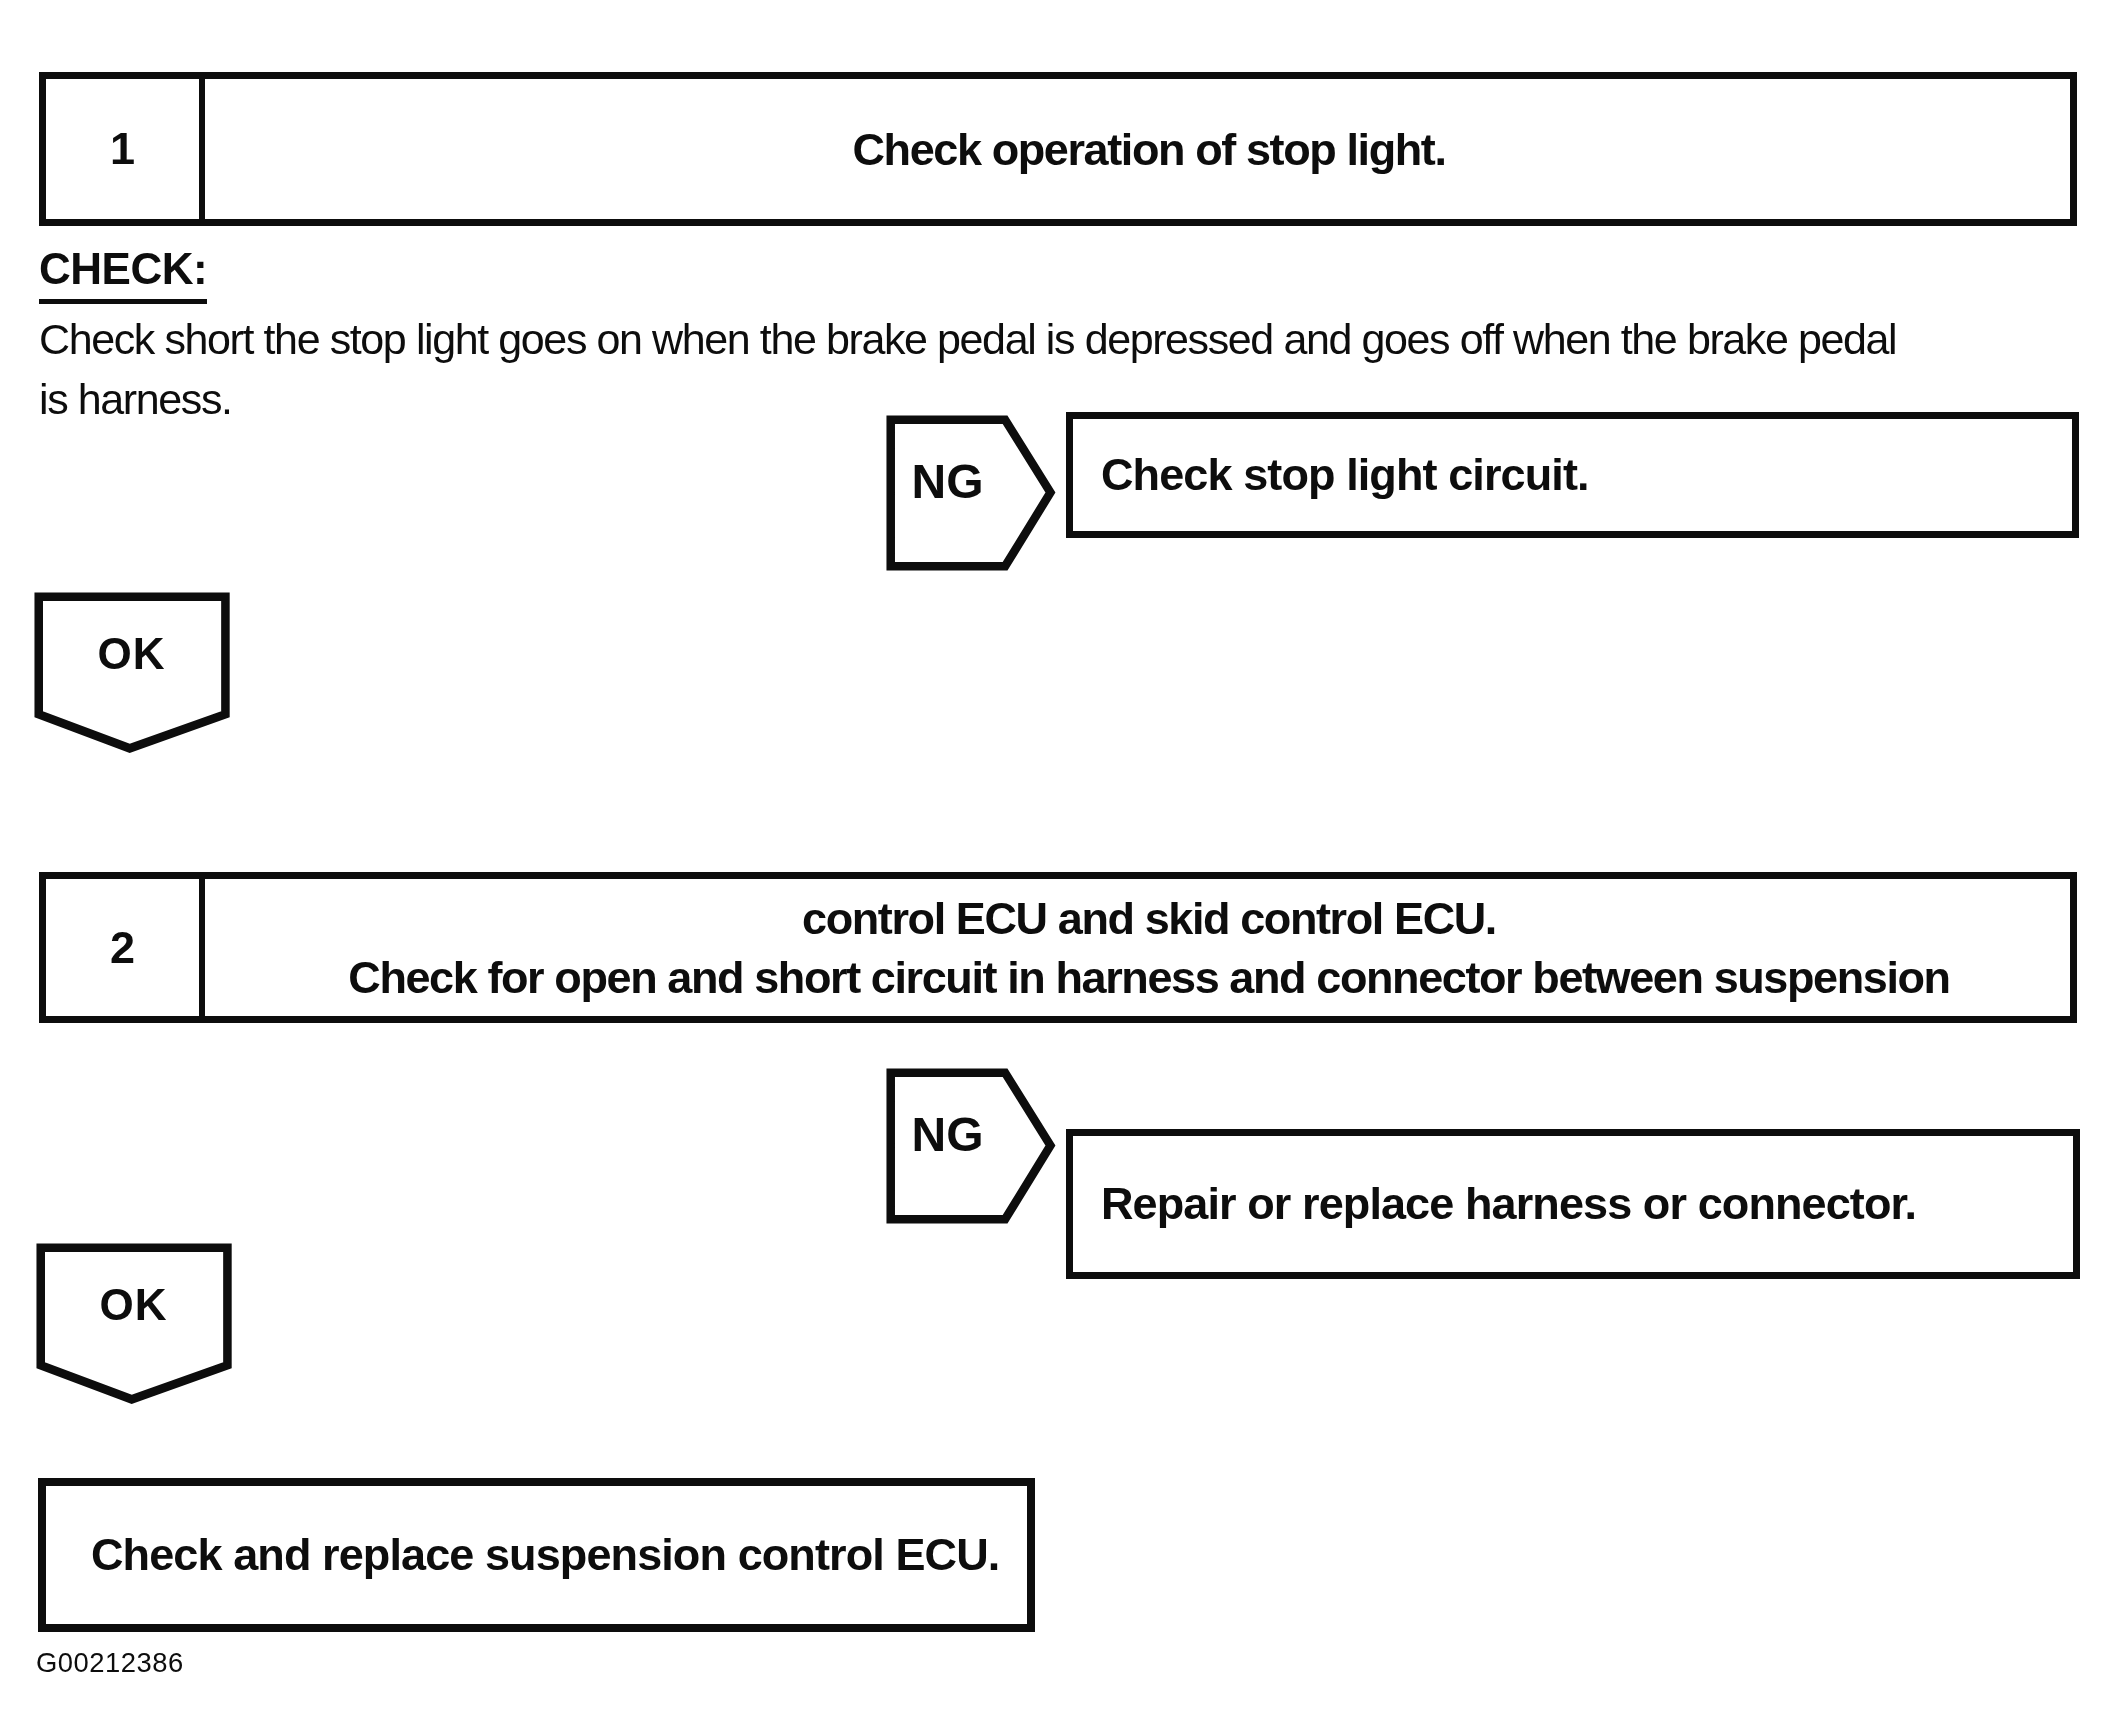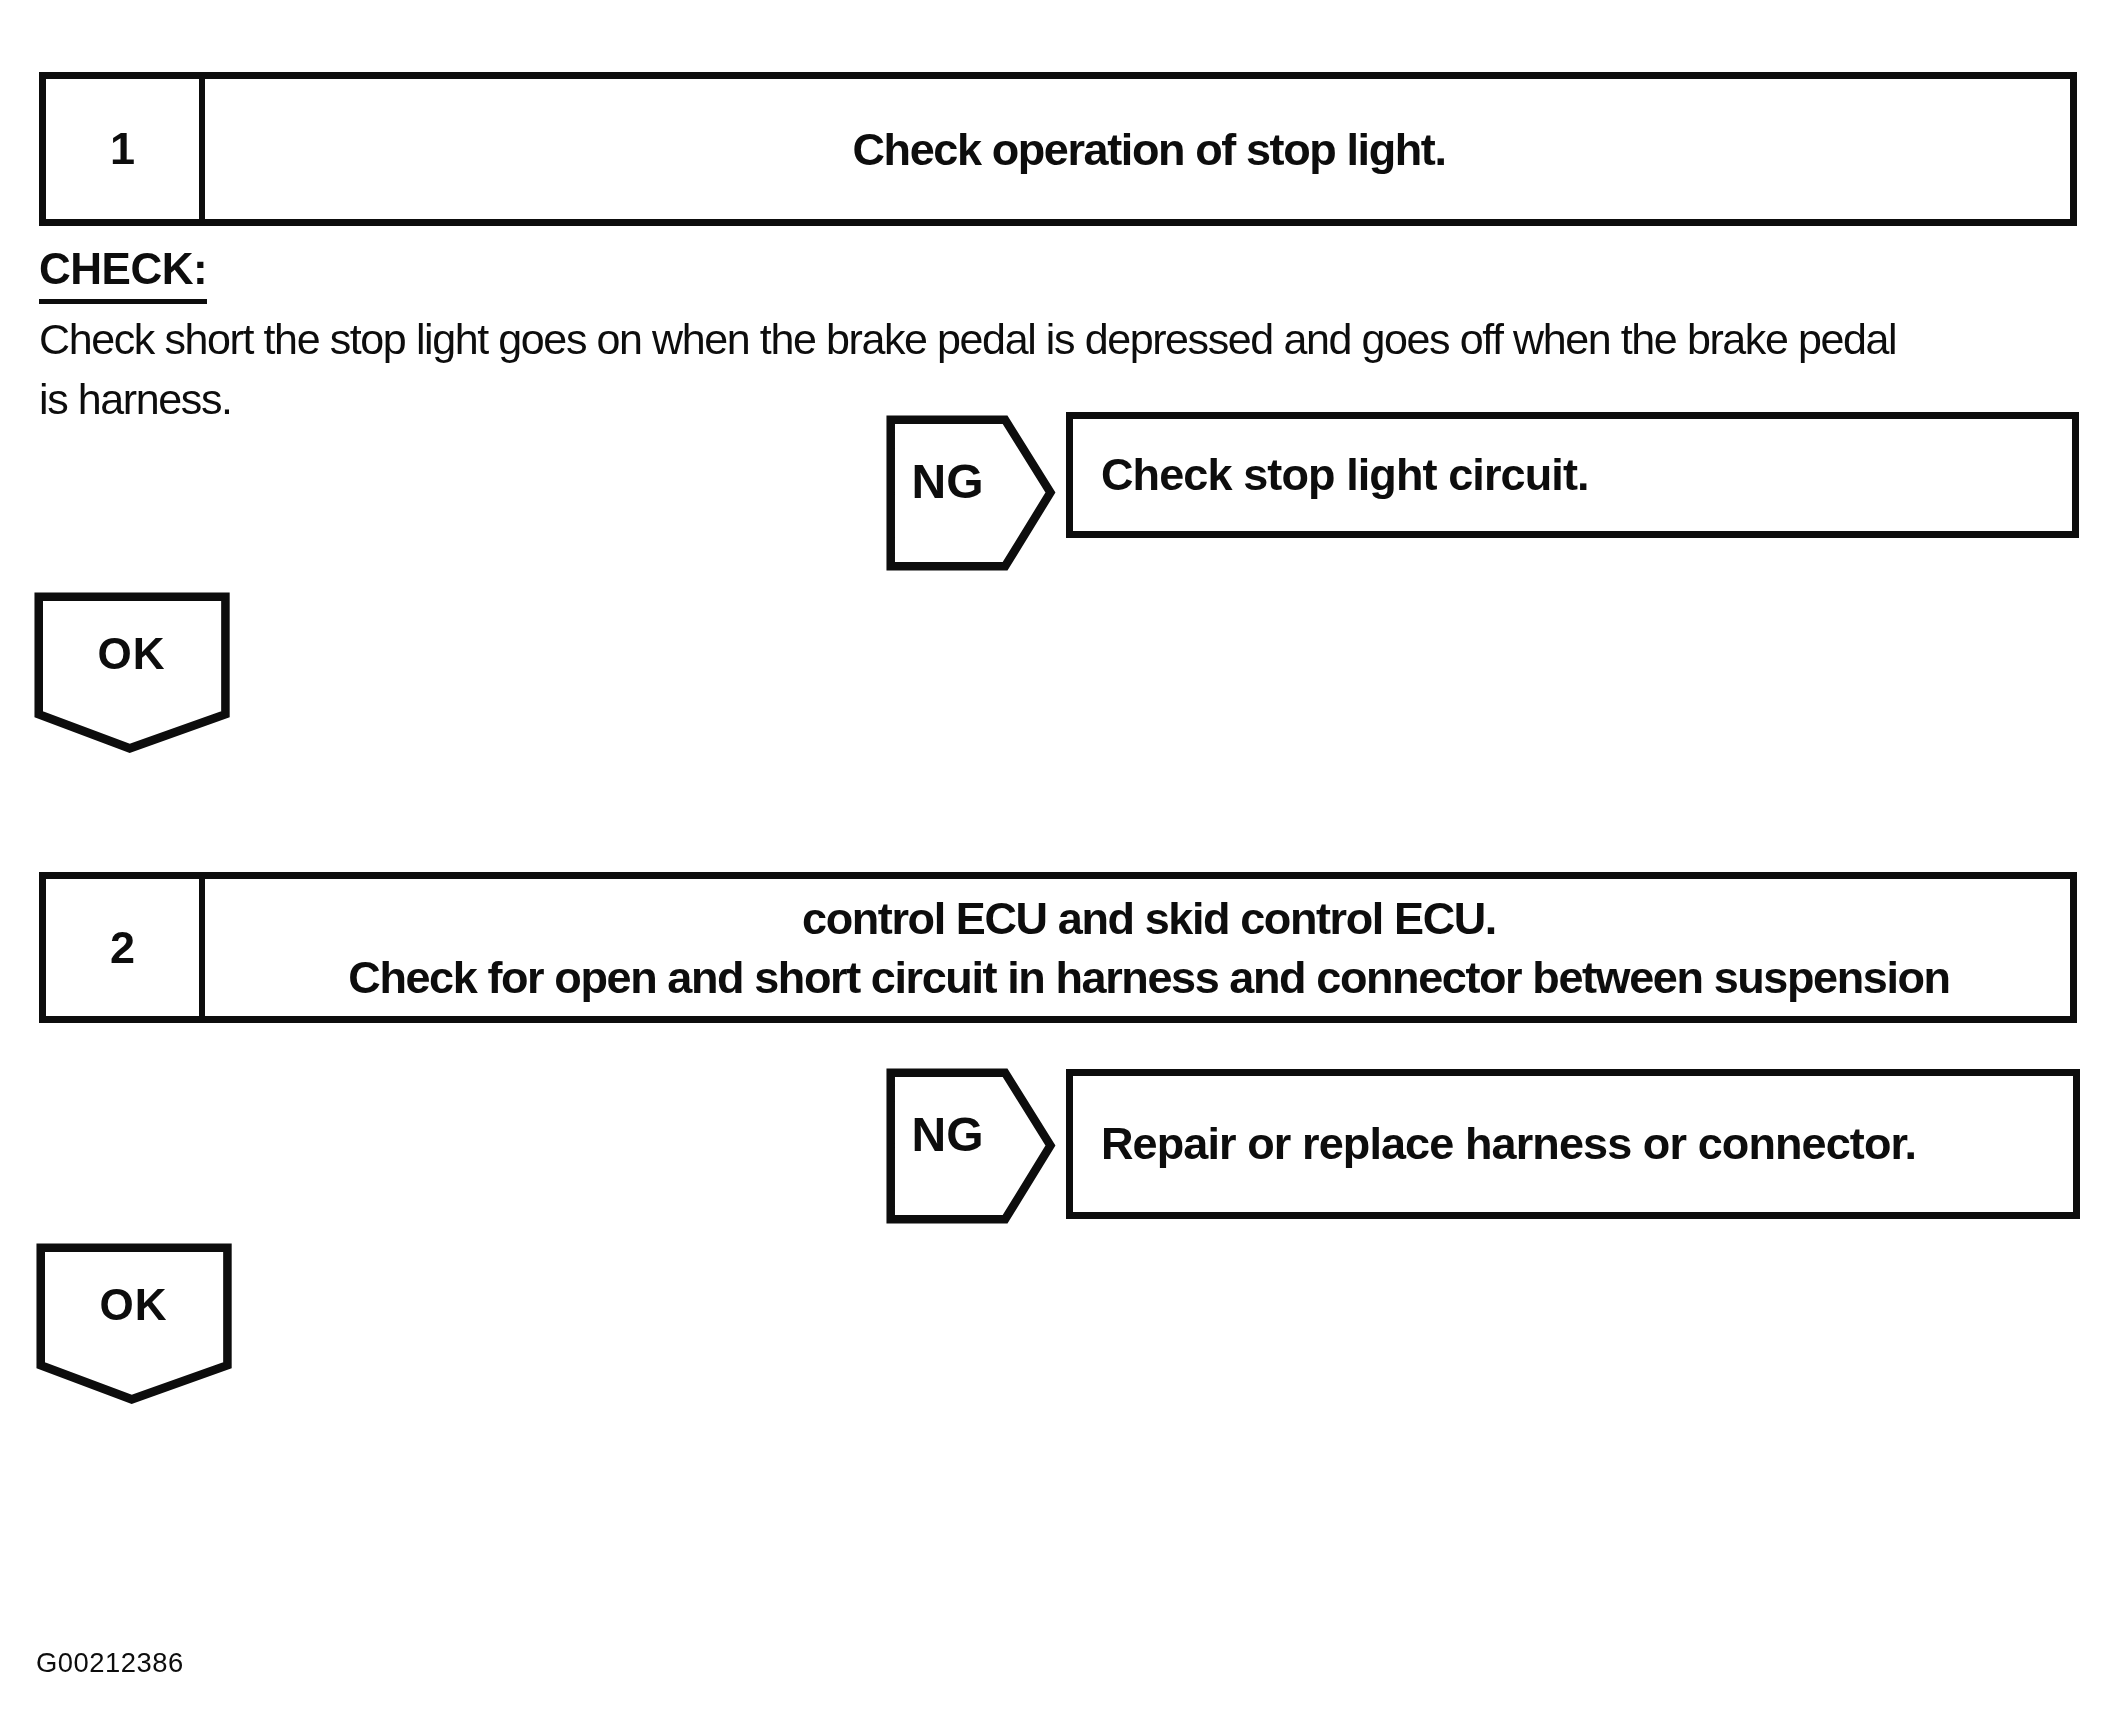--- a/index.html
+++ b/index.html
@@ -136,28 +136,31 @@
     </div>
   </div>
 
   <div class="connector" style="left:886px; top:1068px;">
     <svg width="172" height="157" viewBox="0 0 182 166">
       <polygon points="5,5 126,5 174,82 126,160 5,160" fill="#ffffff" stroke="#0d0d0d" stroke-width="9" stroke-linejoin="miter"></polygon>
     </svg>
     <span class="shape-label ng-label">NG</span>
   </div>
 
-  <div class="action-box" style="left:1066px; top:1069px; width:1014px; height:150px;">
+  <div class="action-box" style="left:1066px; top:1129px; width:1014px; height:150px;">
     <span>Repair or replace harness or connector.</span>
   </div>
 
   <div class="connector" style="left:36px; top:1243px;">
     <svg width="199" height="163" viewBox="0 0 210 172">
       <polygon points="5,5 202,5 202,129 101,165 5,129" fill="#ffffff" stroke="#0d0d0d" stroke-width="9" stroke-linejoin="miter"></polygon>
     </svg>
     <span class="shape-label ok-label">OK</span>
   </div>
 
+  <div class="action-box final-box" style="left:38px; top:1478px; width:997px; height:154px;">
+    <span>Check and replace suspension control ECU.</span>
+  </div>
 
   <div class="figure-code" style="left:36px; top:1647px;">G00212386</div>
 
 </div>
 
 
 </body></html>

